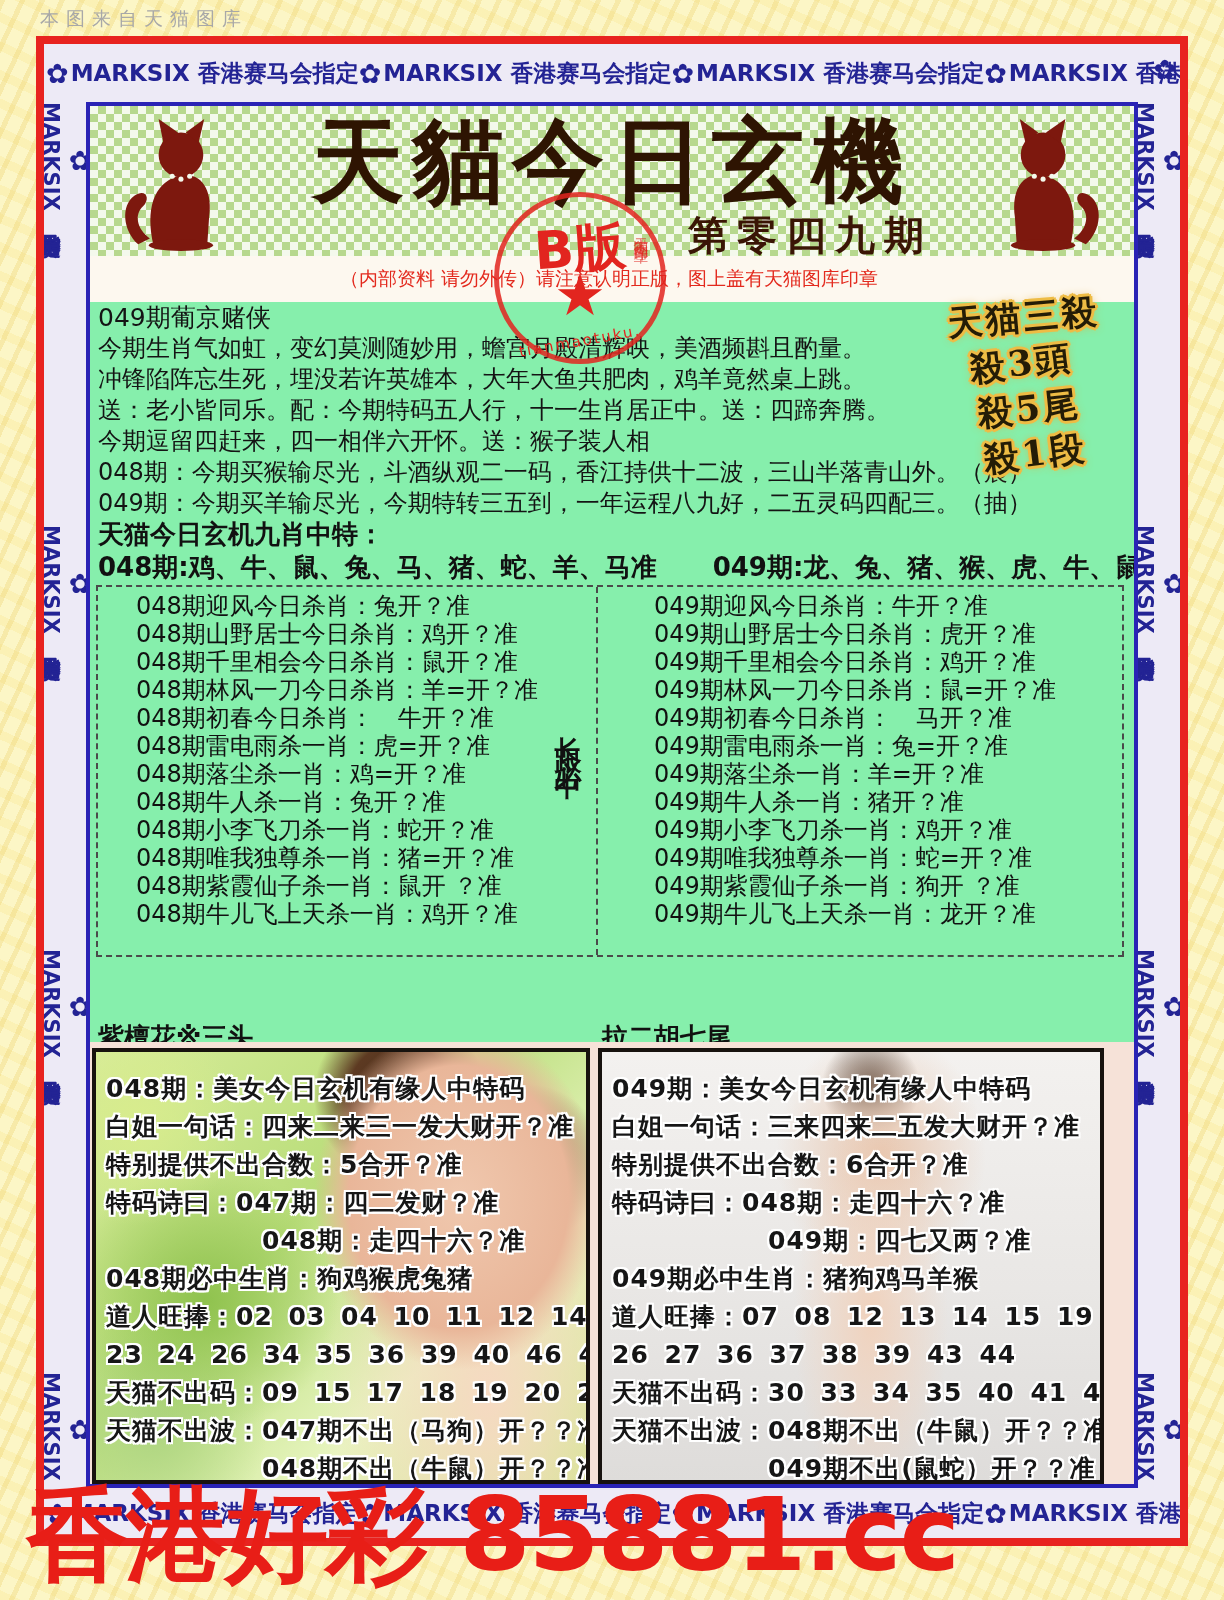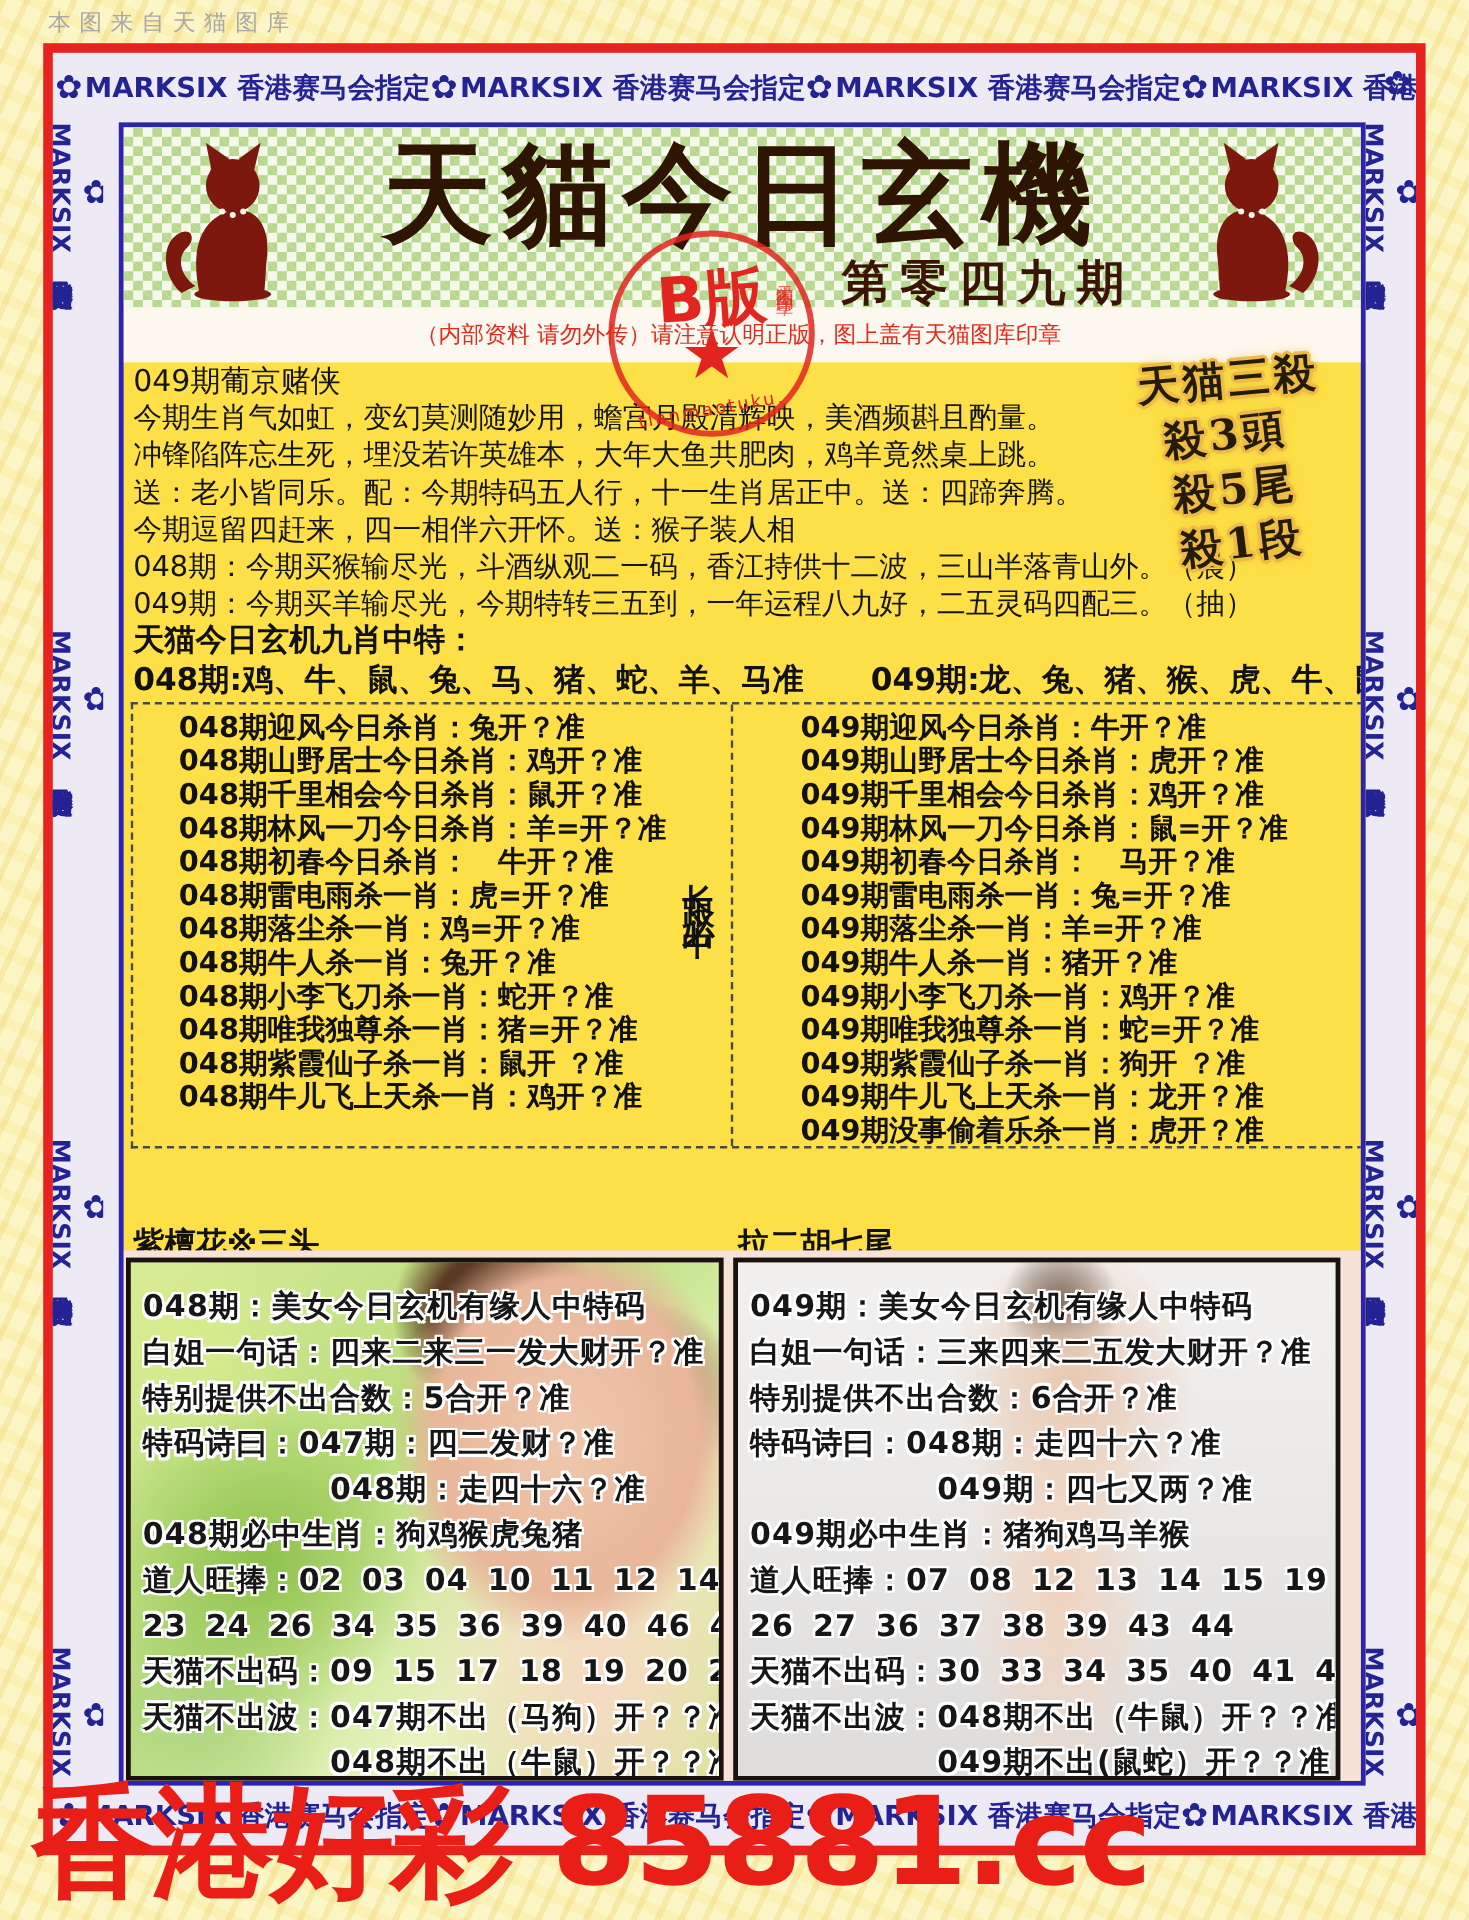--- a/index.html
+++ b/index.html
@@ -17,21 +17,21 @@
   .mq-top{left:0;right:0;top:0;height:58px;padding:0 2px;}
   .mq-bottom{left:0;right:0;bottom:0;height:50px;padding:0 2px;}
   .mq-seg{display:flex;align-items:center;gap:2px;white-space:nowrap;font-size:23px;font-weight:600;}
   .flower{font-size:27px;line-height:1;color:#232394;}
   .mq-v{position:absolute;top:58px;bottom:50px;width:42px;display:flex;flex-direction:column;
     align-items:center;justify-content:space-between;color:#232394;overflow:hidden;}
   .mq-left{left:0;} .mq-right{right:0;}
   .mq-v .mq-seg{writing-mode:vertical-rl;text-orientation:mixed;font-size:21px;flex-direction:column;}
   
   .content{position:absolute;left:42px;top:58px;right:42px;bottom:50px;border:4px solid #2a23b5;
-    background:#fde047;overflow:hidden;margin-left:13px;}
+    background:#86efac;overflow:hidden;}
   
   .banner{position:absolute;left:0;right:0;top:0;height:150px;
     background-color:#f4f9ec;
     background-image:linear-gradient(45deg,#b7d88e 25%,transparent 25%,transparent 75%,#b7d88e 75%),
       linear-gradient(45deg,#b7d88e 25%,transparent 25%,transparent 75%,#b7d88e 75%);
     background-size:16px 16px;background-position:0 0,8px 8px;}
   .banner-title{position:absolute;left:50%;top:-6px;transform:translateX(-50%);
     font-family:"DejaVu Serif",serif;font-size:92px;font-weight:900;color:#2e1402;
     letter-spacing:8px;white-space:nowrap;}
   .banner-issue{position:absolute;left:598px;top:102px;font-size:40px;font-weight:800;color:#3a1505;letter-spacing:9px;white-space:nowrap;}
@@ -59,21 +59,21 @@
     text-shadow:-3px 0 #eebc45,3px 0 #eebc45,0 -3px #eebc45,0 3px #eebc45,-2px -2px #eebc45,2px 2px #eebc45,-2px 2px #eebc45,2px -2px #eebc45,0 0 10px #dba832;}
   .kill3 div:nth-child(1){transform:rotate(-5deg);}
   .kill3 div:nth-child(2){transform:rotate(-7deg) translateX(-2px);}
   .kill3 div:nth-child(3){transform:rotate(-6deg) translateX(6px);}
   .kill3 div:nth-child(4){transform:rotate(-7deg) translateX(12px);}
   
   .nine{position:absolute;left:8px;top:412px;width:1030px;font-size:26px;font-weight:700;line-height:33px;}
   .nine-rows{display:flex;gap:56px;white-space:nowrap;}
   
   .killbox{position:absolute;left:6px;top:479px;width:1028px;height:372px;border:2px dashed #4a4a4a;box-sizing:border-box;}
-  .kb-col{position:absolute;top:5px;font-size:24px;font-weight:700;line-height:28px;white-space:nowrap;}
+  .kb-col{position:absolute;top:5px;font-size:24px;font-weight:400;line-height:28px;white-space:nowrap;}
   .kb-left{left:38px;} .kb-right{left:556px;}
   .kb-div{position:absolute;left:498px;top:0;bottom:0;border-left:2px dashed #4a4a4a;}
   .side-label{position:absolute;left:452px;top:128px;writing-mode:vertical-rl;text-orientation:upright;
     font-size:27px;font-weight:800;letter-spacing:12px;color:#111;}
   
   .duo{position:absolute;top:854px;font-size:26px;font-weight:700;line-height:31px;white-space:pre;}
   .duo-left{left:8px;} .duo-right{left:512px;}
   
   .photo-strip{position:absolute;left:0;right:0;top:936px;height:446px;background:#f6e2d8;}
   .photo{position:absolute;top:942px;height:436px;border:4px solid #17120e;box-sizing:border-box;padding:18px 10px;overflow:hidden;}
@@ -283,21 +283,20 @@
             <div>049期千里相会今日杀肖：鸡开？准</div>
             <div>049期林风一刀今日杀肖：鼠=开？准</div>
             <div>049期初春今日杀肖：　马开？准</div>
             <div>049期雷电雨杀一肖：兔=开？准</div>
             <div>049期落尘杀一肖：羊=开？准</div>
             <div>049期牛人杀一肖：猪开？准</div>
             <div>049期小李飞刀杀一肖：鸡开？准</div>
             <div>049期唯我独尊杀一肖：蛇=开？准</div>
             <div>049期紫霞仙子杀一肖：狗开 ？准</div>
             <div>049期牛儿飞上天杀一肖：龙开？准</div>
-            <div>049期没事偷着乐杀一肖：虎开？准</div>
           </div>
       </div>
 
       <div class="duo duo-left">
         <div>紫檀花※三头</div>
         <div><div>049期:  ※紫檀花※三头※:  【134头】开00 中</div><div>048期:  ※紫檀花※三头※:  【034头】开00 中</div></div>
       </div>
 
       <div class="duo duo-right">
         <div>拉二胡七尾</div>

